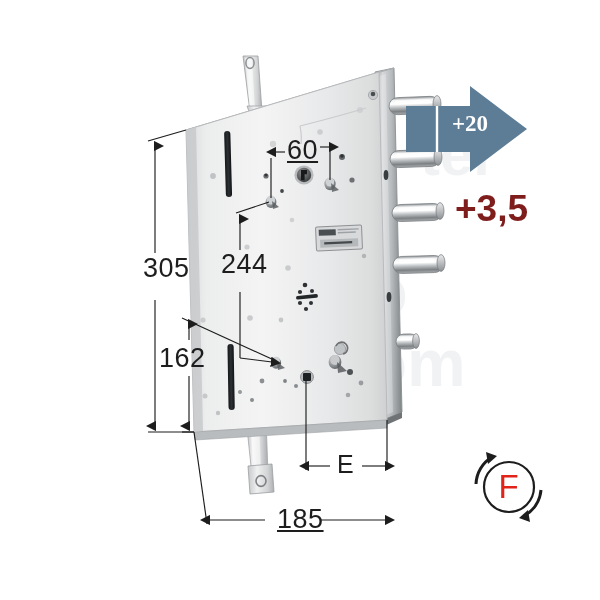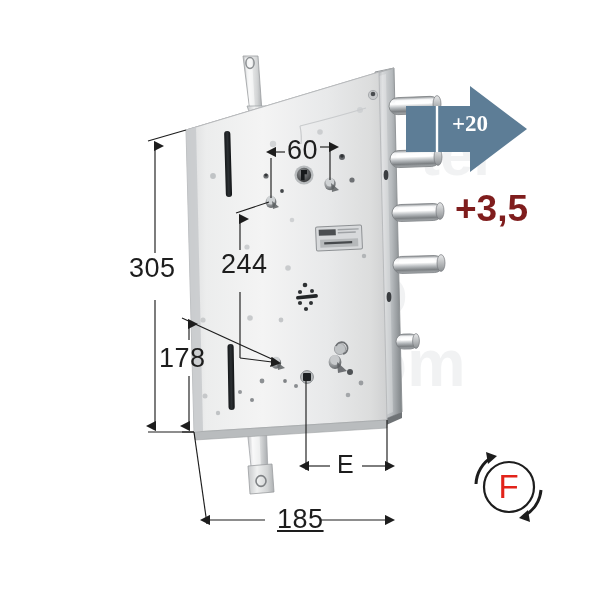--- a/index.html
+++ b/index.html
@@ -390,27 +390,27 @@
       <path d="M387 420 L387 470"></path>
       <path d="M308 466 L330 466" marker-start="url(#arrLeft)"></path>
       <path d="M362 466 L386 466" marker-end="url(#arrRight)"></path>
 
       <path d="M194 432 L207 524"></path>
       <path d="M209 520 L265 520" marker-start="url(#arrLeft)"></path>
       <path d="M320 520 L386 520" marker-end="url(#arrRight)"></path>
     </g>
   </svg>
 
-  <div class="dimtext" style="left:129px; top:255px;">305</div>
+  <div class="dimtext" style="left:143px; top:255px;">305</div>
 
   <div class="dimtext" style="left:221px; top:251px;">244</div>
 
-  <div class="dimtext" style="left:159px; top:345px;">178</div>
-
-  <div class="dimtext" style="left:287px; top:137px;">60</div>
+  <div class="dimtext" style="left:159px; top:345px;">162</div>
+
+  <div class="dimtext" style="left:287px; top:137px;text-decoration:underline;">60</div>
 
   <div class="dimtext" style="left:277px; top:506px;text-decoration:underline;">185</div>
 
   <div class="dimtext small" style="left:337px; top:452px;">E</div>
 
   <div class="badge20">
     <svg viewBox="0 0 122 92" style="position:absolute;left:0;top:0;width:122px;height:92px;">
       <path d="M0 22 L64 22 L64 2 L121 45 L64 88 L64 68 L0 68 Z" fill="#5d7d96"></path>
       <path d="M31 22 L31 68" stroke="#ffffff" stroke-width="2.4" fill="none"></path>
     </svg>

